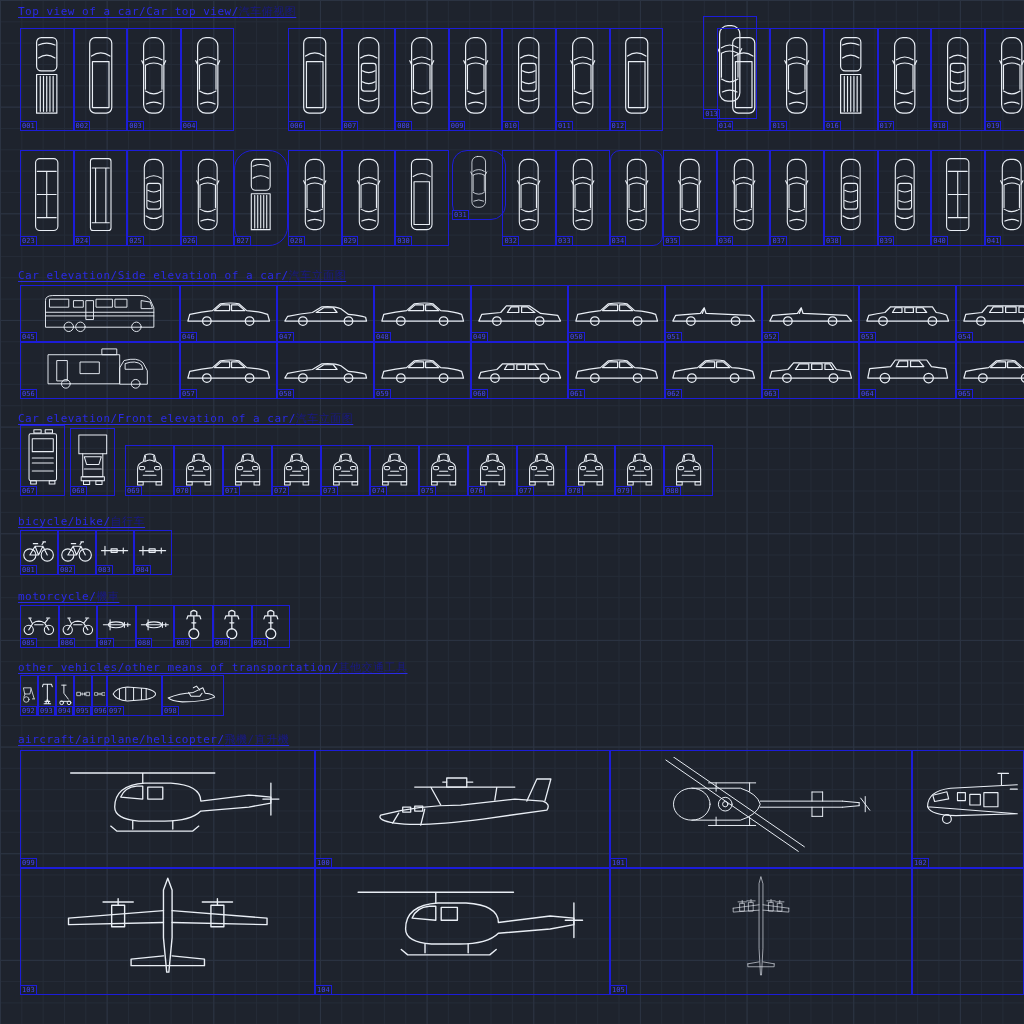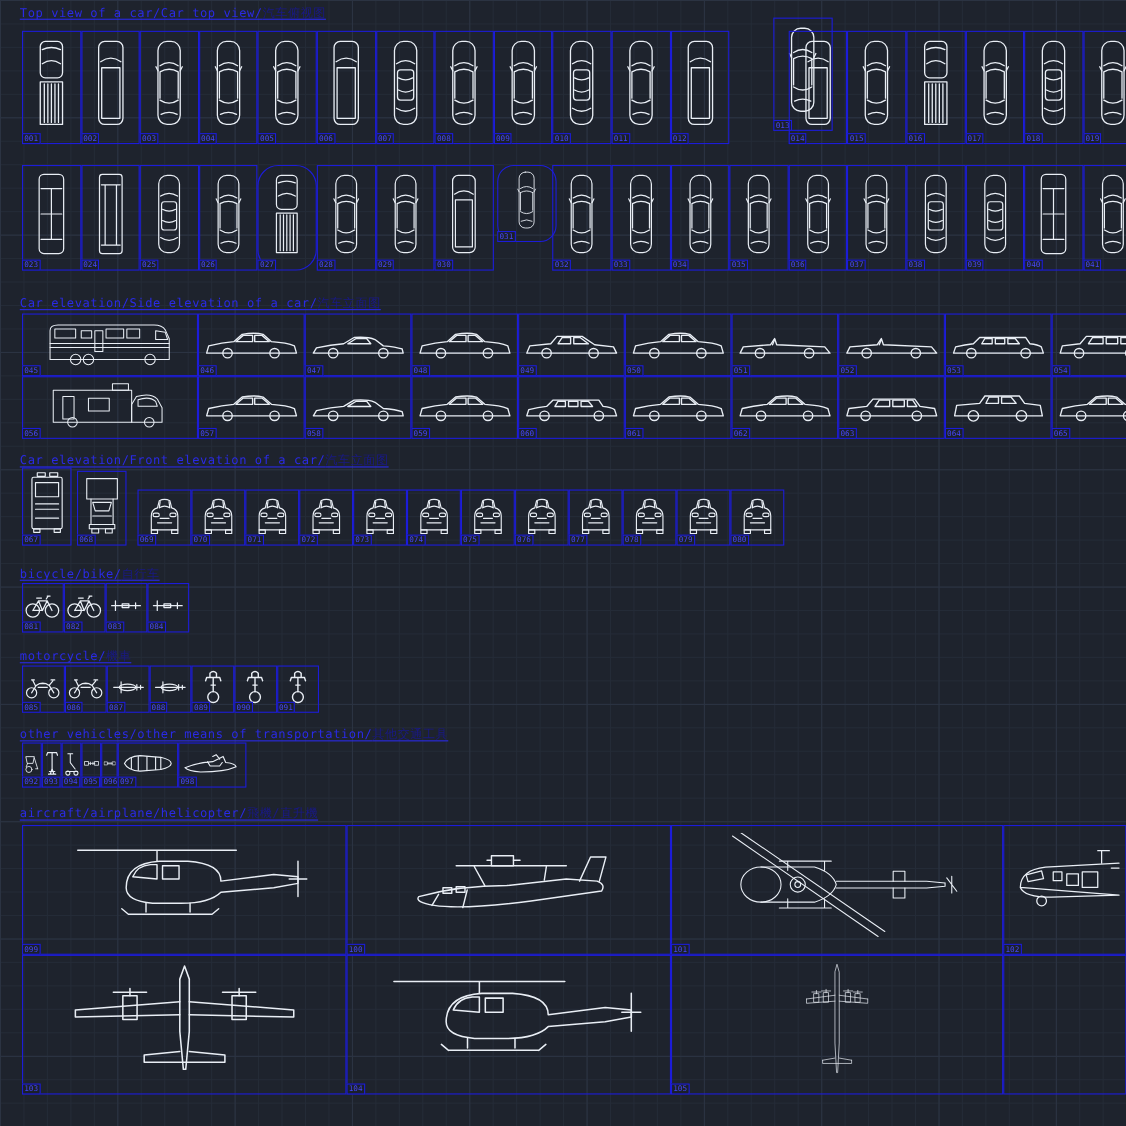--- a/index.html
+++ b/index.html
@@ -287,26 +287,20 @@
         <use href="#car-top" width="100%" height="100%"></use>
       </svg>
       <span class="lbl">003</span>
     </div>
     <div class="cell" style="left: 180.8px; top: 28px; width: 53.6px; height: 103px;">
       <svg class="glyph">
         <use href="#car-top" width="100%" height="100%"></use>
       </svg>
       <span class="lbl">004</span>
     </div>
-    <div class="cell" style="left: 234.4px; top: 28px; width: 53.6px; height: 103px;">
-      <svg class="glyph">
-        <use href="#car-top" width="100%" height="100%"></use>
-      </svg>
-      <span class="lbl">005</span>
-    </div>
     <div class="cell" style="left: 288px; top: 28px; width: 53.6px; height: 103px;">
       <svg class="glyph">
         <use href="#van-top" width="100%" height="100%"></use>
       </svg>
       <span class="lbl">006</span>
     </div>
     <div class="cell" style="left: 341.6px; top: 28px; width: 53.6px; height: 103px;">
       <svg class="glyph">
         <use href="#convertible-top" width="100%" height="100%"></use>
       </svg>
@@ -443,21 +437,21 @@
         <use href="#car-top" width="100%" height="100%"></use>
       </svg>
       <span class="lbl">032</span>
     </div>
     <div class="cell" style="left: 556px; top: 150px; width: 53.6px; height: 96px;">
       <svg class="glyph">
         <use href="#car-top" width="100%" height="100%"></use>
       </svg>
       <span class="lbl">033</span>
     </div>
-    <div class="cell" style="left: 609.6px; top: 150px; width: 53.6px; height: 96px;">
+    <div class="cell" style="left: 609.6px; top: 150px; width: 53.6px; height: 96px; border-radius: 10px;">
       <svg class="glyph">
         <use href="#car-top" width="100%" height="100%"></use>
       </svg>
       <span class="lbl">034</span>
     </div>
     <div class="cell" style="left: 663.2px; top: 150px; width: 53.6px; height: 96px;">
       <svg class="glyph">
         <use href="#car-top" width="100%" height="100%"></use>
       </svg>
       <span class="lbl">035</span>

